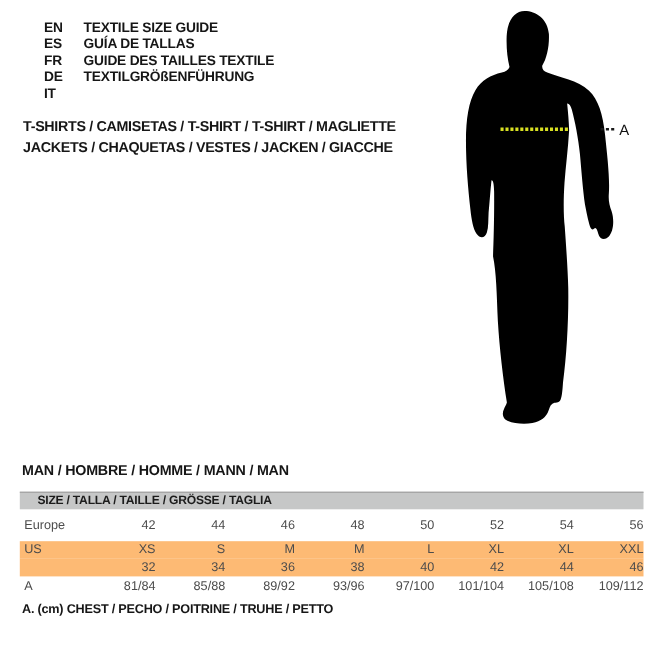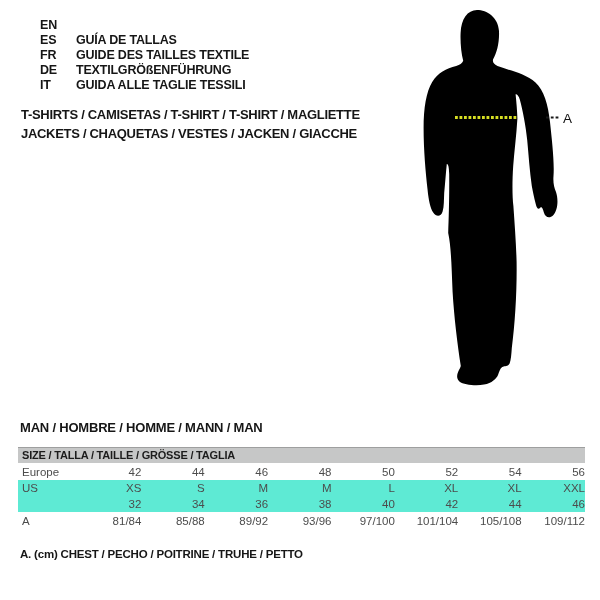--- a/index.html
+++ b/index.html
@@ -22,52 +22,52 @@
   
   .figure-wrap{top:0;left:415px;width:185px;height:400px;}
 
   
   .section-heading{top:420px;left:20px;font-size:13px;font-weight:700;letter-spacing:-0.2px;}
 
   
   .size-table{top:447px;left:18px;width:567px;font-size:11.5px;color:#4c4c4c;}
   .st-header{
     background:#c6c7c7;border-top:1px solid #9e9f9f;height:15px;line-height:15px;
-    padding-left:4px;font-weight:700;font-size:11px;color:#1c1c1c;letter-spacing:-0.2px;
+    padding-left:16px;font-weight:700;font-size:11px;color:#1c1c1c;letter-spacing:-0.2px;
   }
   .st-row{display:flex;align-items:center;}
-  .st-row.shaded{background:#5eead4;}
+  .st-row.shaded{background:#fdba74;}
   .st-label{flex:0 0 56px;padding-left:4px;}
   .st-cell{flex:1;text-align:right;}
 
   
   .footnote{top:548px;left:20px;font-size:11.5px;font-weight:700;letter-spacing:-0.2px;}
 </style>
 </head>
 <body>
 
 <div class="abs lang-list">
     <div class="lang-row">
       <span class="lang-code">EN</span>
+      <span class="lang-label">TEXTILE SIZE GUIDE</span>
     </div>
     <div class="lang-row">
       <span class="lang-code">ES</span>
       <span class="lang-label">GUÍA DE TALLAS</span>
     </div>
     <div class="lang-row">
       <span class="lang-code">FR</span>
       <span class="lang-label">GUIDE DES TAILLES TEXTILE</span>
     </div>
     <div class="lang-row">
       <span class="lang-code">DE</span>
       <span class="lang-label">TEXTILGRÖßENFÜHRUNG</span>
     </div>
     <div class="lang-row">
       <span class="lang-code">IT</span>
-      <span class="lang-label">GUIDA ALLE TAGLIE TESSILI</span>
     </div>
   </div>
 
 <div class="abs categories">
   <div>T-SHIRTS / CAMISETAS / T-SHIRT / T-SHIRT / MAGLIETTE</div>
   <div>JACKETS / CHAQUETAS / VESTES / JACKEN / GIACCHE</div>
 </div>
 
 <div class="abs figure-wrap">
   <svg width="185" height="400" viewBox="415 0 185 400" xmlns="http://www.w3.org/2000/svg">
@@ -118,21 +118,21 @@
     <line x1="546" y1="117.5" x2="560" y2="117.5" stroke="#1a1a1a" stroke-width="2.2" stroke-dasharray="2.8 2"></line>
     <text x="563" y="122.5" font-family="Liberation Sans, sans-serif" font-size="13.5" fill="#111111">A</text>
   </svg>
 </div>
 
 <div class="abs section-heading">MAN / HOMBRE / HOMME / MANN / MAN</div>
 
 <div class="abs size-table">
   <div class="st-header">SIZE / TALLA / TAILLE / GRÖSSE / TAGLIA</div>
   <div id="table-body">
-      <div class="st-row" style="height: 17px;">
+      <div class="st-row" style="height: 29px;">
         <div class="st-label">Europe</div>
         <div class="st-cell">42</div>
         <div class="st-cell">44</div>
         <div class="st-cell">46</div>
         <div class="st-cell">48</div>
         <div class="st-cell">50</div>
         <div class="st-cell">52</div>
         <div class="st-cell">54</div>
         <div class="st-cell">56</div>
       </div>

